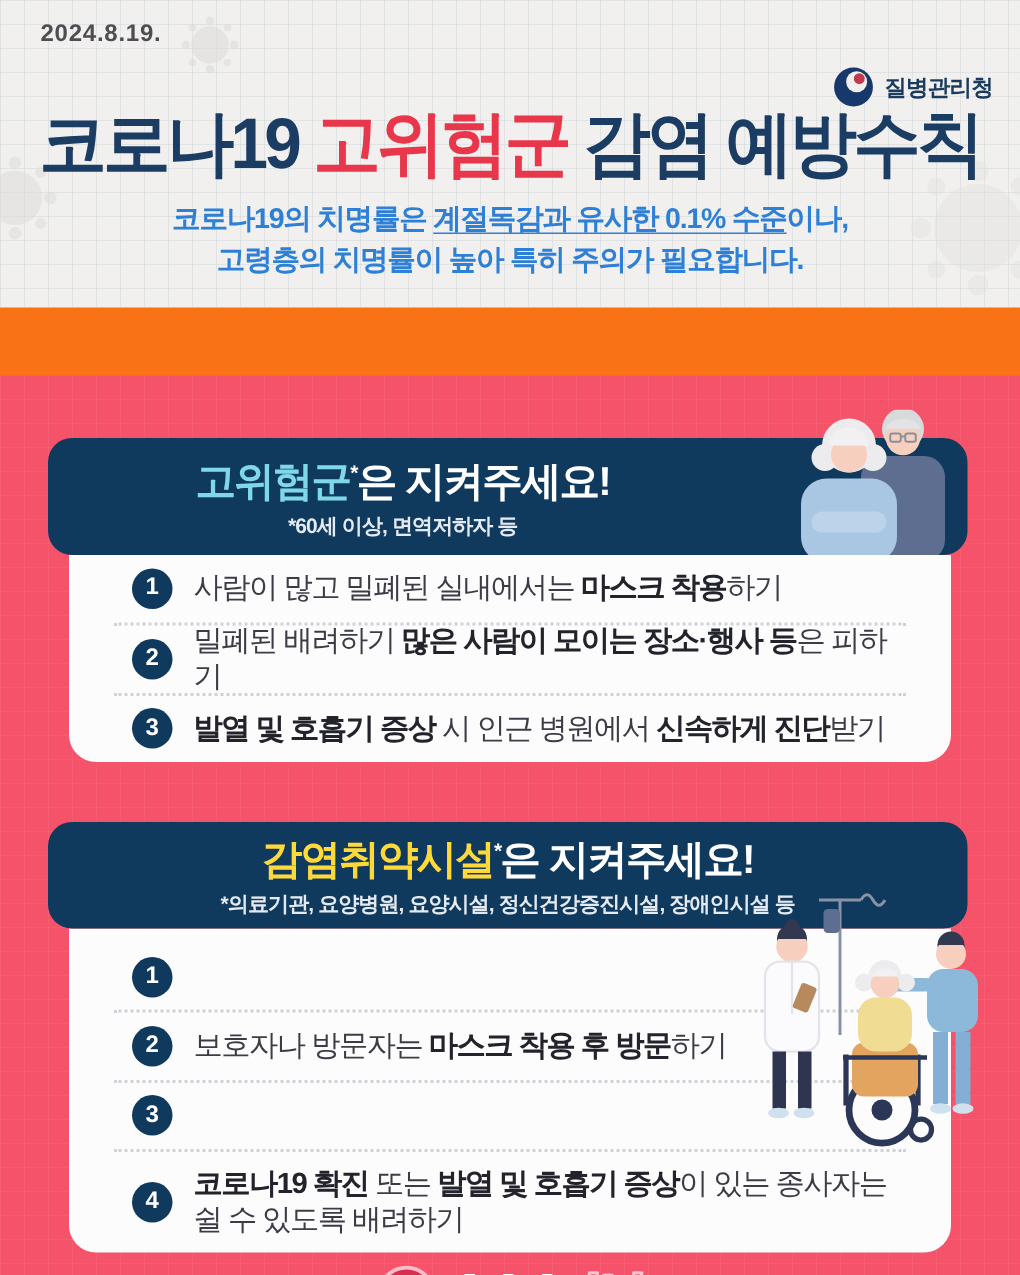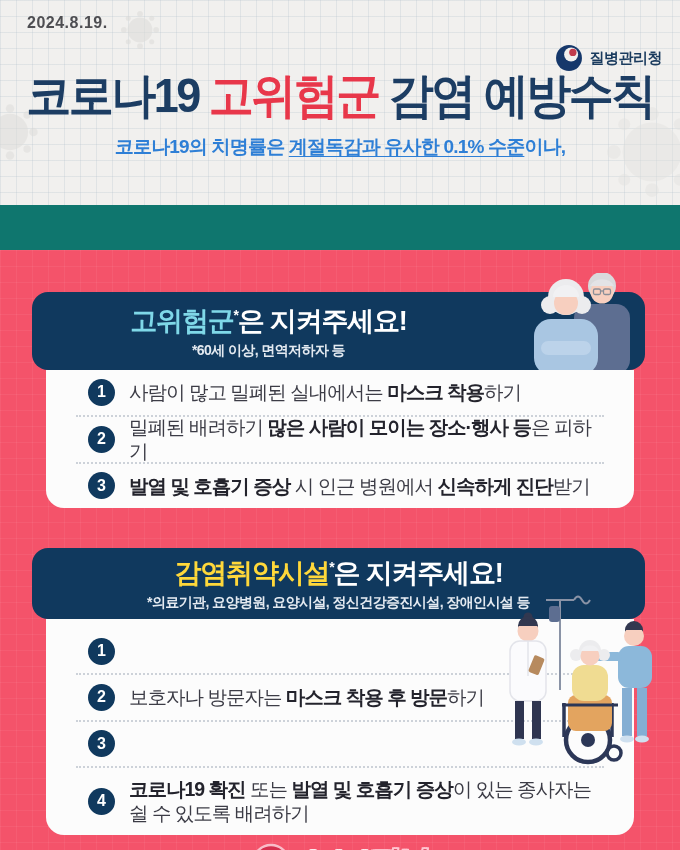--- a/index.html
+++ b/index.html
@@ -1,18 +1,18 @@
 <!DOCTYPE html>
 <html><head>
 <meta charset="utf-8">
 <style>
   * { margin:0; padding:0; box-sizing:border-box; }
   html,body { width:680px; }
   body { font-family:"Liberation Sans","DejaVu Sans",sans-serif; }
-  #page { position:relative; width:680px; height:850px; overflow:hidden; background:#0f766e; }
+  #page { position:relative; width:680px; height:850px; overflow:hidden; background:#f97316; }
 
   
   .top-section {
     position:absolute; left:0; top:0; width:680px; height:205px;
     background-color:#f1f0ee;
     background-image:
       linear-gradient(rgba(185,196,207,0.30) 1px, transparent 1px),
       linear-gradient(90deg, rgba(185,196,207,0.30) 1px, transparent 1px);
     background-size:16px 16px;
   }
@@ -151,20 +151,21 @@
         <circle cx="23" cy="15" r="10" fill="#f1f0ee"></circle>
         <circle cx="25.5" cy="12" r="5.2" fill="#c03b4c"></circle>
       </svg>
       <span class="kdca-name">질병관리청</span>
     </div>
 
     <div class="main-title"><span>코로나19 </span><span class="hl">고위험군</span><span> 감염 예방수칙</span></div>
 
     <div class="subtitle">
       <div><span>코로나19의 치명률은 </span><span class="ul">계절독감과 유사한 0.1% 수준</span><span>이나,</span></div>
+      <div>고령층의 치명률이 높아 특히 주의가 필요합니다.</div>
     </div>
   </div>
 
   <div class="pink-section">
 
     <div class="card-header" id="card1-header">
       <div class="card-title"><span class="hl-cyan">고위험군</span><sup>*</sup><span>은 지켜주세요!</span></div>
       <div class="card-note">*60세 이상, 면역저하자 등</div>
     </div>
 

